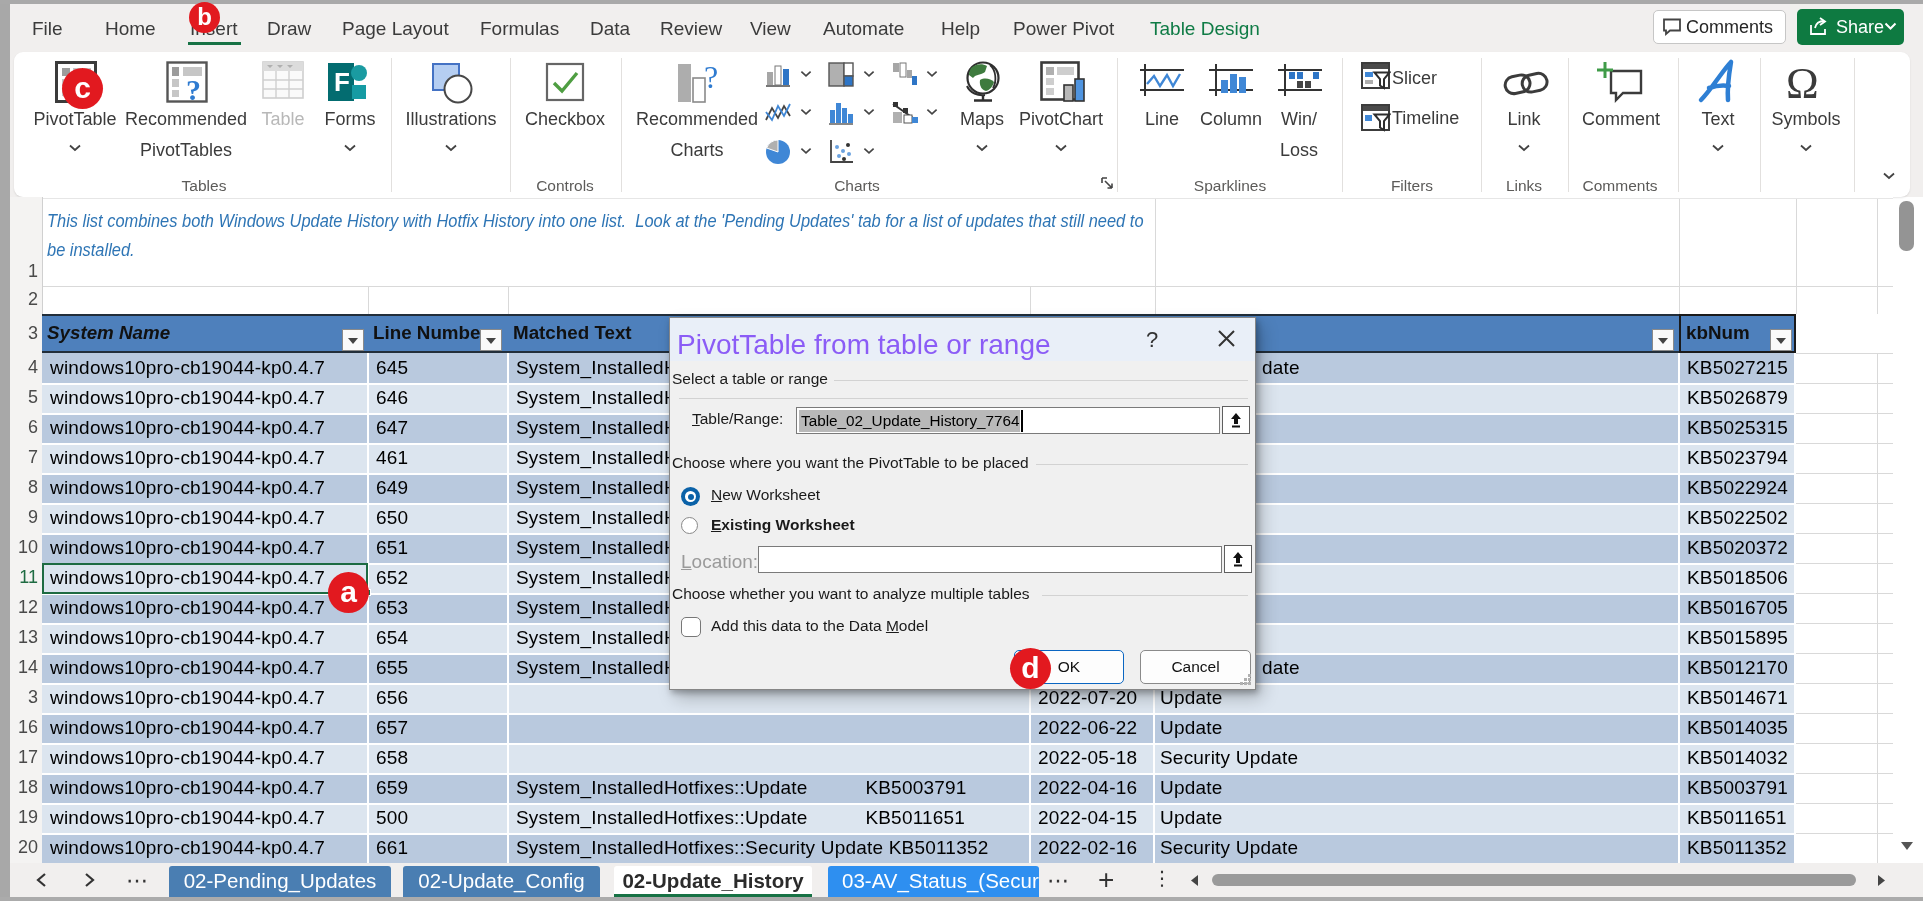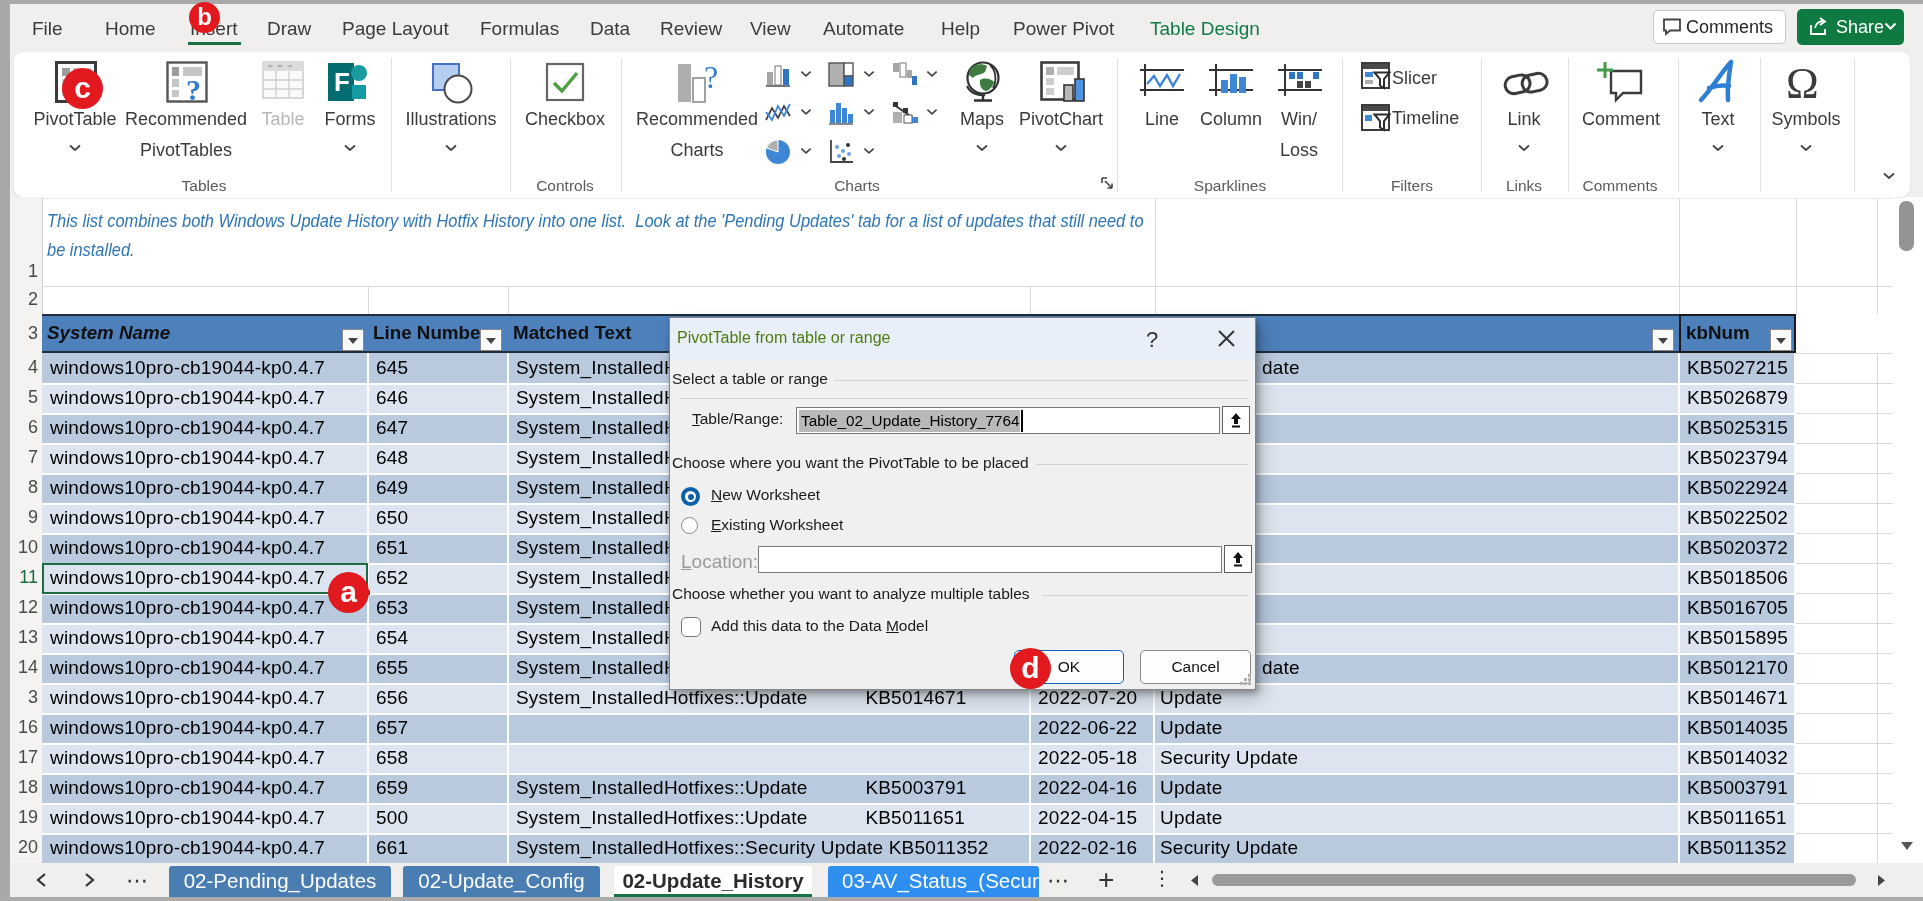--- a/index.html
+++ b/index.html
@@ -431,21 +431,21 @@
 <div class="row dark" style="top:413px">
       <span class="c" style="left:8px">windows10pro-cb19044-kp0.4.7</span>
       <span class="c" style="left:334px">647</span>
       <span class="c" style="left:474px">System_InstalledHotfixes::Update      KB5025315</span>
       <span class="c" style="left:996px">2023-04-11</span>
       <span class="c" style="left:1118px">Update</span>
       <span class="c" style="left:1645px">KB5025315</span>
     </div>
 <div class="row light" style="top:443px">
       <span class="c" style="left:8px">windows10pro-cb19044-kp0.4.7</span>
-      <span class="c" style="left:334px">648</span>
+      <span class="c" style="left:334px">461</span>
       <span class="c" style="left:474px">System_InstalledHotfixes::Update      KB5023794</span>
       <span class="c" style="left:996px">2023-03-14</span>
       <span class="c" style="left:1118px">Update</span>
       <span class="c" style="left:1645px">KB5023794</span>
     </div>
 <div class="row dark" style="top:473px">
       <span class="c" style="left:8px">windows10pro-cb19044-kp0.4.7</span>
       <span class="c" style="left:334px">649</span>
       <span class="c" style="left:474px">System_InstalledHotfixes::Update      KB5022924</span>
       <span class="c" style="left:996px">2023-02-21</span>
@@ -496,21 +496,20 @@
       <span class="c" style="left:8px">windows10pro-cb19044-kp0.4.7</span>
       <span class="c" style="left:334px">655</span>
       <span class="c" style="left:474px">System_InstalledHotfixes::Security Update KB5012170</span>
       <span class="c" style="left:996px">2022-08-09</span>
       <span class="c" style="left:1220px">date</span>
       <span class="c" style="left:1645px">KB5012170</span>
     </div>
 <div class="row light" style="top:683px">
       <span class="c" style="left:8px">windows10pro-cb19044-kp0.4.7</span>
       <span class="c" style="left:334px">656</span>
-      <span class="c" style="left:474px">System_InstalledHotfixes::Update      KB5014671</span>
       <span class="c" style="left:996px">2022-07-20</span>
       <span class="c" style="left:1118px">Update</span>
       <span class="c" style="left:1645px">KB5014671</span>
     </div>
 <div class="row dark" style="top:713px">
       <span class="c" style="left:8px">windows10pro-cb19044-kp0.4.7</span>
       <span class="c" style="left:334px">657</span>
       <span class="c" style="left:996px">2022-06-22</span>
       <span class="c" style="left:1118px">Update</span>
       <span class="c" style="left:1645px">KB5014035</span>
@@ -570,21 +569,21 @@
 <div class="vsep" style="left:1678px"></div>
 <div class="vsep" style="left:1794px"></div>
 </div>
 
 <div class="abs" id="sel" style="left:42px;top:562.5px;width:326px;height:31px;border:2.5px solid #1d6b42;"></div>
 <div class="abs" id="selhandle" style="left:364px;top:589px;width:7px;height:7px;background:#1d6b42;border:1px solid #fff;"></div>
 
 <div class="abs" id="dlg"></div>
 <div id="dlgitems" class="abs" style="left:0;top:0">
 <div class="abs" id="dlgtitlebar" style="left:670px;top:318px;width:585px;height:43px;background:#e9eff8;"></div>
-<span class="dtext" style="left:677px;top:329px;font-size:16px;color:#4d7c0f;">PivotTable from table or range</span>
+<span class="dtext" style="left:677px;top:329px;font-size:28px;color:#8b5cf6;">PivotTable from table or range</span>
 <span class="dtext" style="left:1146px;top:327px;font-size:22px;color:#333;">?</span>
 <svg class="abs" style="left:1217px;top:329px" width="19" height="19" viewBox="0 0 19 19">
       <path d="M2 2 L17 17 M17 2 L2 17" stroke="#333" stroke-width="2"></path>
     </svg>
 <span class="dtext" style="left:672px;top:370px;font-size:15.5px;color:#1a1a1a;">Select a table or range</span>
 <div class="dline" style="left:834px;top:380px;width:414px;"></div>
 <div class="dline" style="left:679px;top:398px;width:569px;"></div>
 <span class="dtext" style="left:692px;top:410px;font-size:15.5px;color:#1a1a1a;"><u>T</u>able/Range:</span>
 <div class="tbox" style="left:796px;top:407px;width:424px;height:27px;"></div>
 <div class="abs" style="left:799px;top:410px;width:221px;height:22px;background:#b9b9b9;"></div>
@@ -595,21 +594,21 @@
       <path d="M9 3 L14 9 H11 V14 H7 V9 H4 Z" fill="#111"></path>
       <path d="M5 16.5 H13" stroke="#111" stroke-width="2"></path>
     </svg>
 <span class="dtext" style="left:672px;top:454px;font-size:15.5px;color:#1a1a1a;">Choose where you want the PivotTable to be placed</span>
 <div class="dline" style="left:1036px;top:464px;width:212px;"></div>
 <div class="abs" style="left:681px;top:487px;width:19px;height:19px;border-radius:50%;background:#0b62a8;"></div>
 <div class="abs" style="left:685px;top:491px;width:11px;height:11px;border-radius:50%;background:#fff;"></div>
 <div class="abs" style="left:687.5px;top:493.5px;width:6px;height:6px;border-radius:50%;background:#0b62a8;"></div>
 <span class="dtext" style="left:711px;top:486px;font-size:15.5px;color:#1a1a1a;"><u>N</u>ew Worksheet</span>
 <div class="abs" style="left:681px;top:517px;width:17px;height:17px;border-radius:50%;background:#fff;border:1.6px solid #888;"></div>
-<span class="dtext" style="left:711px;top:516px;font-size:15.5px;color:#1a1a1a;"><u>E</u>xisting Worksheet</span>
+<span class="dtext" style="left:711px;top:516px;font-size:15.5px;color:#1a1a1a;font-weight:bold;"><u>E</u>xisting Worksheet</span>
 <span class="dtext" style="left:681px;top:551px;font-size:19px;color:#9a9a9a;"><u>L</u>ocation:</span>
 <div class="tbox" style="left:758px;top:546px;width:464px;height:27px;"></div>
 <div class="refbtn" style="left:1224px;top:545px;"></div>
     <svg class="abs" style="left:1229px;top:549px" width="18" height="19" viewBox="0 0 18 19">
       <path d="M9 3 L14 9 H11 V14 H7 V9 H4 Z" fill="#111"></path>
       <path d="M5 16.5 H13" stroke="#111" stroke-width="2"></path>
     </svg>
 <span class="dtext" style="left:672px;top:585px;font-size:15.5px;color:#1a1a1a;">Choose whether you want to analyze multiple tables</span>
 <div class="dline" style="left:1042px;top:595px;width:206px;"></div>
 <div class="abs" style="left:681px;top:617px;width:20px;height:20px;border-radius:5px;background:#fff;border:1.8px solid #777;"></div>

